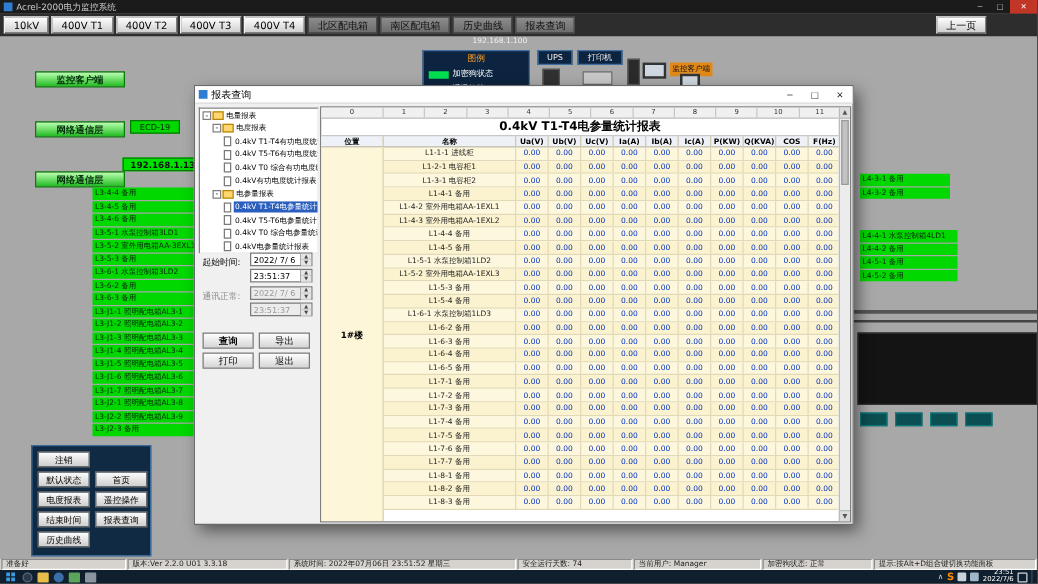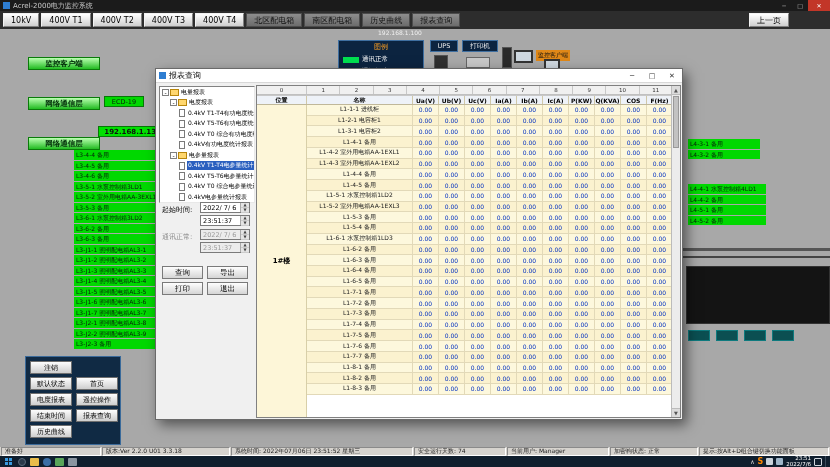--- a/index.html
+++ b/index.html
@@ -130,21 +130,21 @@
       <div class="tbtn flat">南区配电箱</div>
       <div class="tbtn flat">历史曲线</div>
       <div class="tbtn flat">报表查询</div>
       <div class="tbtn raised back">上一页</div>
   </div>
 
   <div class="legend">
     <div class="lt">图例</div>
   <div class="lrow">
         <span class="sw" style="background: rgb(0, 224, 80);"></span>
-        <span>通讯正常</span>
+        <span>加密狗状态</span>
       </div>
       <div class="lrow">
         <span class="sw" style="background: rgb(0, 192, 64);"></span>
         <span>通讯故障</span>
       </div>
     </div>
 
   <div class="ip-label">192.168.1.100</div>
   <div class="devbox" style="left:430px;top:40px;width:28px;height:12px;">UPS</div>
   <div class="devbox" style="left:462px;top:40px;width:36px;height:12px;">打印机</div>
@@ -326,20 +326,21 @@
             <div class="nc" style="width: 33.27px;">3</div>
             <div class="nc" style="width: 33.27px;">4</div>
             <div class="nc" style="width: 33.27px;">5</div>
             <div class="nc" style="width: 33.27px;">6</div>
             <div class="nc" style="width: 33.27px;">7</div>
             <div class="nc" style="width: 33.27px;">8</div>
             <div class="nc" style="width: 33.27px;">9</div>
             <div class="nc" style="width: 33.27px;">10</div>
             <div class="nc" style="width: 33.27px;">11</div>
           </div>
+        <div class="rtitle">0.4kV T1-T4电参量统计报表</div>
         <div class="hrow">
             <div class="hc" style="width: 50px;">位置</div>
             <div class="hc" style="width: 106px;">名称</div>
             <div class="hc" style="width: 26px;">Ua(V)</div>
             <div class="hc" style="width: 26px;">Ub(V)</div>
             <div class="hc" style="width: 26px;">Uc(V)</div>
             <div class="hc" style="width: 26px;">Ia(A)</div>
             <div class="hc" style="width: 26px;">Ib(A)</div>
             <div class="hc" style="width: 26px;">Ic(A)</div>
             <div class="hc" style="width: 26px;">P(KW)</div>
@@ -703,21 +704,21 @@
               </div>
             </div>
         </div>
       </div>
       <div class="vscroll">
         <div class="varrow">▲</div>
         <div class="vthumb"></div>
         <div class="varrow bot">▼</div>
       </div>
     </div>
-  <div class="dbtn" style="left: 6px; top: 197px;">查询</div>
+  <div class="dbtn" style="left: 6px; top: 197px; font-weight: bold;">查询</div>
       <div class="dbtn" style="left: 51px; top: 197px;">导出</div>
       <div class="dbtn" style="left: 6px; top: 213px;">打印</div>
       <div class="dbtn" style="left: 51px; top: 213px;">退出</div>
     </div>
 
   <div class="statusbar">
       <div class="seg" style="width: 100px;">准备好</div>
       <div class="seg" style="width: 128px;">版本:Ver 2.2.0 U01 3.3.18</div>
       <div class="seg" style="width: 182px;">系统时间: 2022年07月06日 23:51:52 星期三</div>
       <div class="seg" style="width: 92px;">安全运行天数: 74</div>

